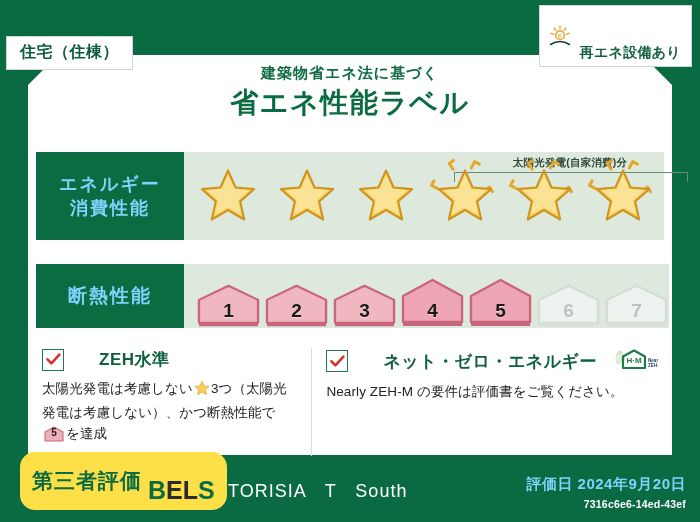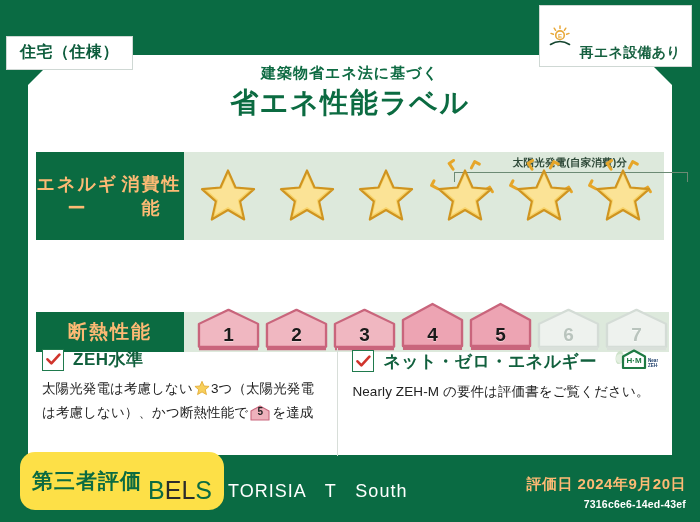--- a/index.html
+++ b/index.html
@@ -47,24 +47,24 @@
     position:absolute;left:0;right:0;top:64px;text-align:center;
     font-size:15px;font-weight:bold;color:#0e6b43;letter-spacing:1px;
   }
   .title-main{
     position:absolute;left:0;right:0;top:84px;text-align:center;
     font-size:28px;font-weight:bold;color:#0b6b41;letter-spacing:1.5px;
   }
   
   .row{position:absolute;display:flex;align-items:stretch;}
   .row-energy{left:36px;top:152px;width:628px;height:88px;}
-  .row-insul {left:36px;top:264px;width:628px;height:40px;margin-top:48px;}
+  .row-insul {left:36px;top:264px;width:628px;height:64px;}
   .row-key{
-    background:#0b6b41;color:#fdba74;
-    display:flex;flex-direction:row;align-items:center;justify-content:center;
+    background:#0b6b41;color:#7dd3fc;
+    display:flex;flex-direction:column;align-items:center;justify-content:center;
     font-weight:bold;letter-spacing:2px;flex:0 0 auto;text-align:center;
   }
   .row-energy .row-key{width:148px;font-size:18px;line-height:1.35;}
   .row-insul  .row-key{width:148px;font-size:19px;}
   .row-val{
     flex:1 1 auto;background:#dde9dc;position:relative;
     display:flex;align-items:center;
   }
   .stars-wrap{display:flex;align-items:center;gap:0px;padding-left:4px;}
   .star-cell{width:79px;height:88px;position:relative;}
@@ -91,46 +91,46 @@
   
   .cols{position:absolute;left:28px;top:348px;width:644px;height:108px;display:flex;}
   .col{flex:1 1 50%;padding:0 14px;box-sizing:border-box;position:relative;}
   .col.left{border-right:1px solid #d8ded9;}
   .col-head{display:flex;align-items:center;gap:9px;margin-bottom:8px;}
   .chk{
     width:20px;height:20px;border:1.5px solid #1f7a4d;background:#fff;
     display:flex;align-items:center;justify-content:center;flex:0 0 auto;
   }
   .chk svg{display:block;}
-  .col-title{font-size:17px;font-weight:bold;color:#11603d;letter-spacing:0.5px;white-space:nowrap;}
+  .col-title{font-size:17px;font-weight:bold;color:#11603d;letter-spacing:0.5px;white-space:nowrap;margin-left:26px;}
   .col-body{font-size:13.5px;color:#222;line-height:1.55;letter-spacing:0.1px;}
   .inline-star{display:inline-block;vertical-align:-3px;margin:0 1px;}
   .inline-house{display:inline-block;vertical-align:-4px;margin:0 2px;position:relative;width:20px;height:16px;}
   .inline-house .n{position:absolute;left:0;right:0;bottom:1px;text-align:center;font-size:10px;font-weight:bold;color:#222;z-index:2;}
   .inline-house svg{position:absolute;left:0;top:0;}
   .zehm-logo{display:inline-flex;align-items:center;margin-left:6px;vertical-align:middle;}
   
   .footer{position:absolute;left:0;right:0;bottom:0;height:58px;}
   .bels-box{
     position:absolute;left:20px;bottom:12px;background:#fde047;
     padding:4px 12px 5px 12px;display:flex;align-items:center;gap:6px;border-radius:15px;
   }
   .bels-jp{font-size:21px;font-weight:bold;color:#0b6b41;letter-spacing:1px;}
-  .bels-en{font-size:25px;font-weight:normal;letter-spacing:0px;margin-top:20px;}
+  .bels-en{font-size:25px;font-weight:bold;letter-spacing:0px;margin-top:20px;}
   .bels-en .b{color:#0b6b41;}
   .bels-en .e{color:#2b2b2b;}
   .bels-en .l{color:#2b2b2b;}
   .bels-en .s{color:#0b6b41;}
   .bldg-name{
     position:absolute;left:228px;bottom:19px;
     color:#ffffff;font-size:18px;letter-spacing:1px;
   }
   .eval-date{
     position:absolute;right:14px;bottom:28px;
-    color:#fdba74;font-size:15px;font-weight:bold;letter-spacing:0.5px;
+    color:#7dd3fc;font-size:15px;font-weight:bold;letter-spacing:0.5px;
   }
   .eval-id{
     position:absolute;right:14px;bottom:12px;
     color:#ffffff;font-size:10.5px;font-weight:bold;letter-spacing:0.2px;
   }
 </style>
 </head>
 <body>
 
 <div class="label-root">

